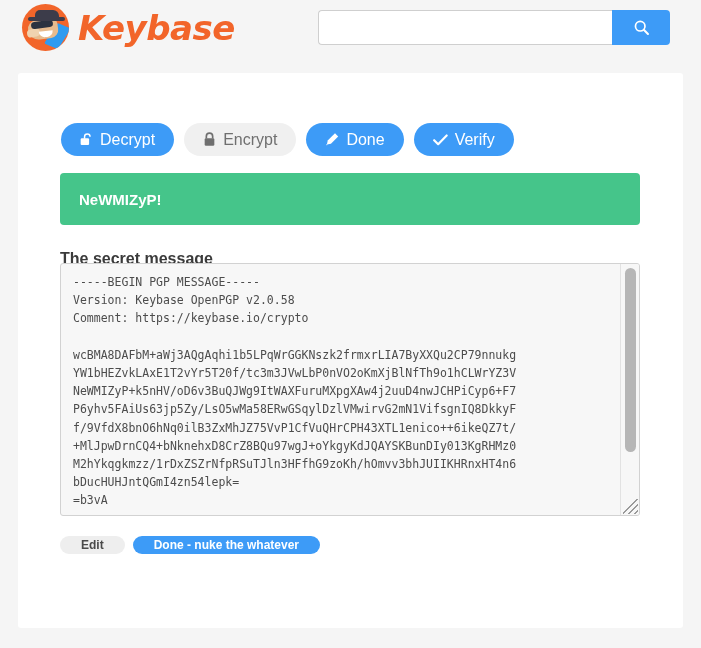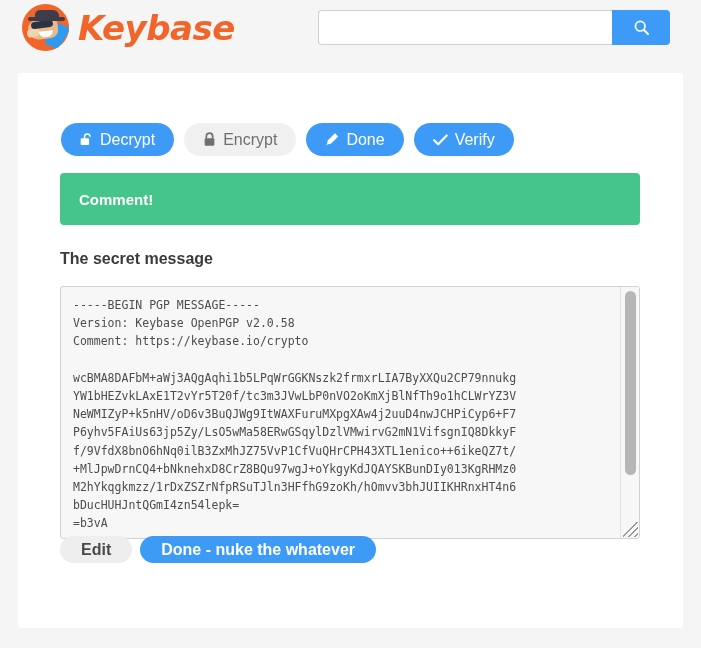--- a/index.html
+++ b/index.html
@@ -179,21 +179,21 @@
   .field-label {
     position: absolute;
     left: 42px; top: 177px;
     font-size: 16px;
     font-weight: bold;
     color: #3b3b3b;
   }
 
   .msgbox {
     position: absolute;
-    left: 42px; top: 213px;
+    left: 42px; top: 190px;
     width: 580px; height: 253px;
     background: #f7f7f7;
     border: 1px solid #d2d2d2;
     border-radius: 3px;
     overflow: hidden;
   }
   .msgtext {
     position: absolute;
     left: 0; top: 0;
     width: 560px; height: 100%;
@@ -231,26 +231,26 @@
     cursor: nwse-resize;
   }
 
   .footer-btns {
     position: absolute;
     left: 42px; top: 463px;
     display: flex;
     gap: 8px;
   }
   .btn {
-    height: 27px;
+    height: 18px;
     border: none;
     border-radius: 17px;
     padding: 0 21px;
     font-family: "Liberation Sans", sans-serif;
-    font-size: 16px;
+    font-size: 12px;
     font-weight: bold;
     cursor: pointer;
     white-space: nowrap;
   }
   .btn.grey { background: #eeeeee; color: #4a4a4a; }
   .btn.blue { background: #3d9bf7; color: #ffffff; }
 </style>
 </head>
 <body>
 
@@ -309,21 +309,21 @@
 
     <button class="tab active">
       <svg width="15" height="14" viewBox="0 0 18 14">
         <path d="M1.4 7.2l4.8 4.8L16.4 1.6" fill="none" stroke="#ffffff" stroke-width="2.6" stroke-linecap="round" stroke-linejoin="round"></path>
       </svg>
       <span>Verify</span>
     </button>
   </div>
 
   <div class="alert">
-    <b>Comment!</b>
+    <b>NeWMIZyP!</b>
   </div>
 
   <div class="field-label">The secret message</div>
 
   <div class="msgbox">
     <pre class="msgtext">-----BEGIN PGP MESSAGE-----
 Version: Keybase OpenPGP v2.0.58
 Comment: https://keybase.io/crypto
 
 wcBMA8DAFbM+aWj3AQgAqhi1b5LPqWrGGKNszk2frmxrLIA7ByXXQu2CP79nnukg

